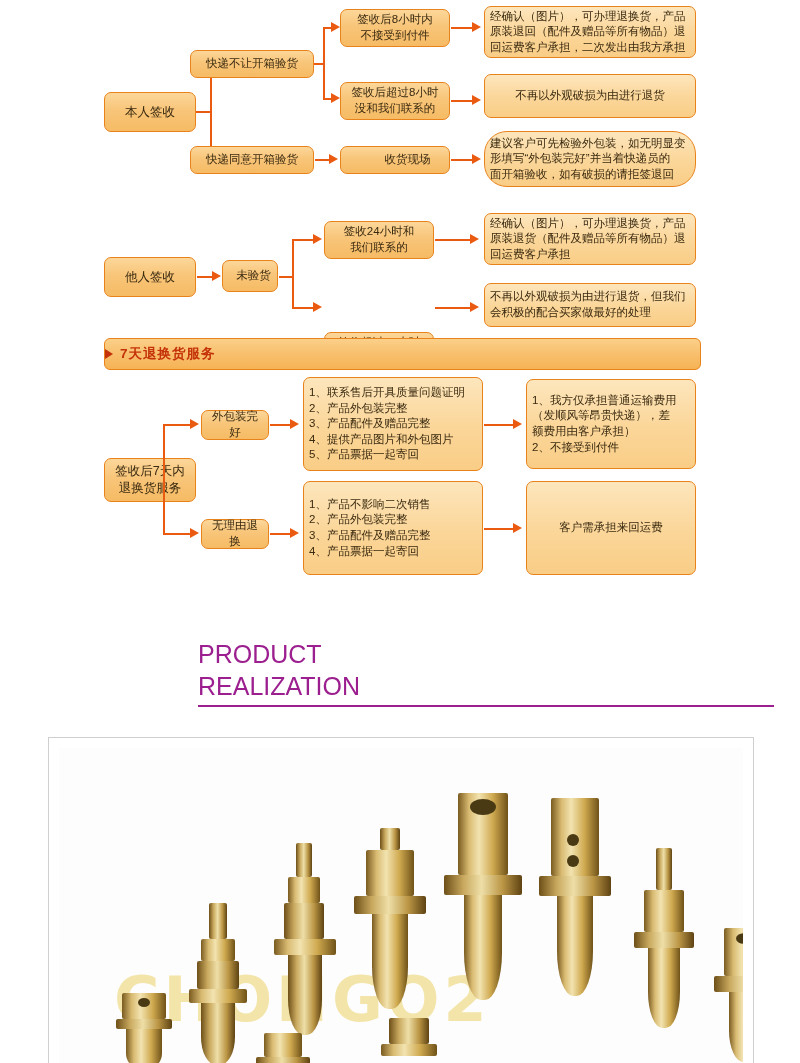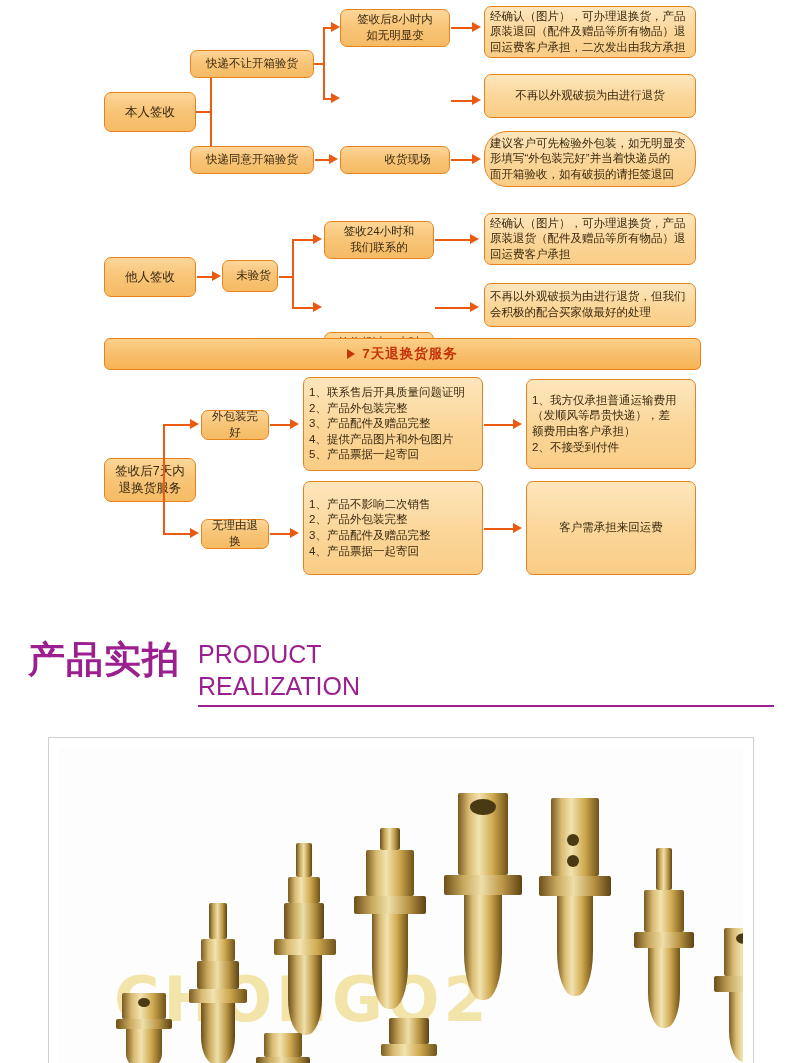--- a/index.html
+++ b/index.html
@@ -80,21 +80,21 @@
     position: absolute;
     left: 104px;
     top: 338px;
     width: 595px;
     height: 30px;
     border-radius: 6px;
     background: linear-gradient(to bottom, #fbd089 0%, #f8bf6d 50%, #f6b354 100%);
     border: 1px solid #e8821a;
     display: flex;
     align-items: center;
-    justify-content: center;
+    justify-content: flex-start;
     color: #c4320a;
     font-weight: bold;
     font-size: 13.5px;
     letter-spacing: 1px;
   }
   .banner .tri {
     width: 0;
     height: 0;
     border-top: 5px solid transparent;
     border-bottom: 5px solid transparent;
@@ -207,21 +207,23 @@
     <div class="box" style="left:190px; top:146px; width:124px; height:28px;">快递同意开箱验货</div>
 
     <div class="vline" style="left:323px; top:27px; height:72px;"></div>
     <div class="hline" style="left:314px; top:63px; width:10px;"></div>
     <div class="hline" style="left:323px; top:27px; width:8px;"></div>
     <div class="arrowhead" style="left:331px; top:22px;"></div>
     <div class="hline" style="left:323px; top:98px; width:8px;"></div>
     <div class="arrowhead" style="left:331px; top:93px;"></div>
 
     <div class="box" style="left:340px; top:9px; width:110px; height:38px;">签收后8小时内
-如无明显变</div>
+不接受到付件</div>
+    <div class="box" style="left:340px; top:82px; width:110px; height:38px;">签收后超过8小时
+没和我们联系的</div>
     <div class="box" style="left:340px; top:146px; width:110px; height:28px;padding-left:30px;">收货现场</div>
 
     <div class="hline" style="left:451px; top:27px; width:24px;"></div>
     <div class="arrowhead" style="left:472px; top:22px;"></div>
     <div class="hline" style="left:451px; top:100px; width:24px;"></div>
     <div class="arrowhead" style="left:472px; top:95px;"></div>
     <div class="hline" style="left:451px; top:159px; width:24px;"></div>
     <div class="arrowhead" style="left:472px; top:154px;"></div>
     <div class="hline" style="left:315px; top:159px; width:16px;"></div>
     <div class="arrowhead" style="left:329px; top:154px;"></div>
@@ -300,21 +302,20 @@
     <div class="arrowhead" style="left:513px; top:523px;"></div>
 
     <div class="box lite left" style="left:526px; top:379px; width:170px; height:90px;">1、我方仅承担普通运输费用
 （发顺风等昂贵快递），差
 额费用由客户承担）
 2、不接受到付件</div>
     <div class="box lite" style="left:526px; top:481px; width:170px; height:94px;">客户需承担来回运费</div>
   </div>
 
   <div class="title-wrap">
-    <div class="title-cn">产品实拍</div>
     <div class="title-en">
       <div>PRODUCT</div>
       <div>REALIZATION</div>
     </div>
     <div class="title-rule"></div>
   </div>
 
   <div class="photo">
     <div class="photo-inner">
 

